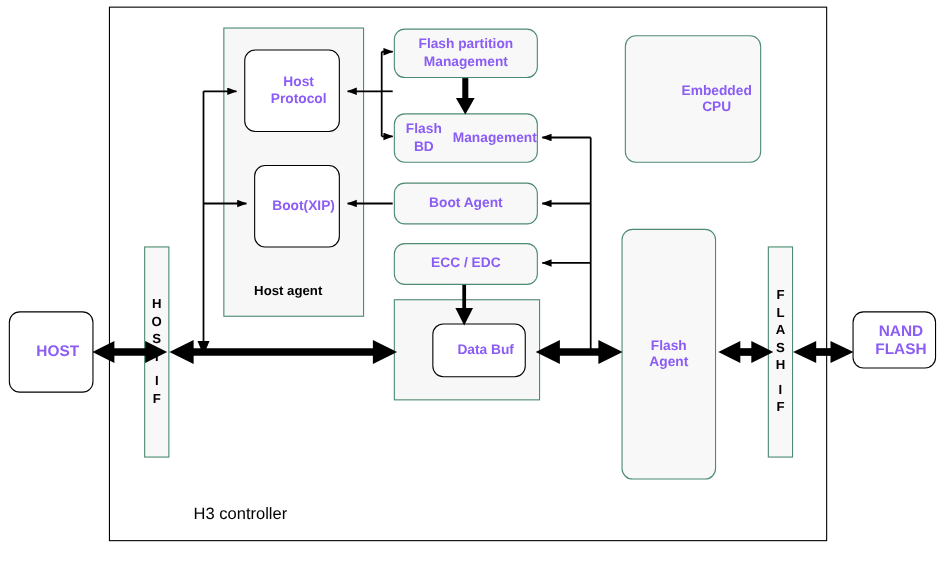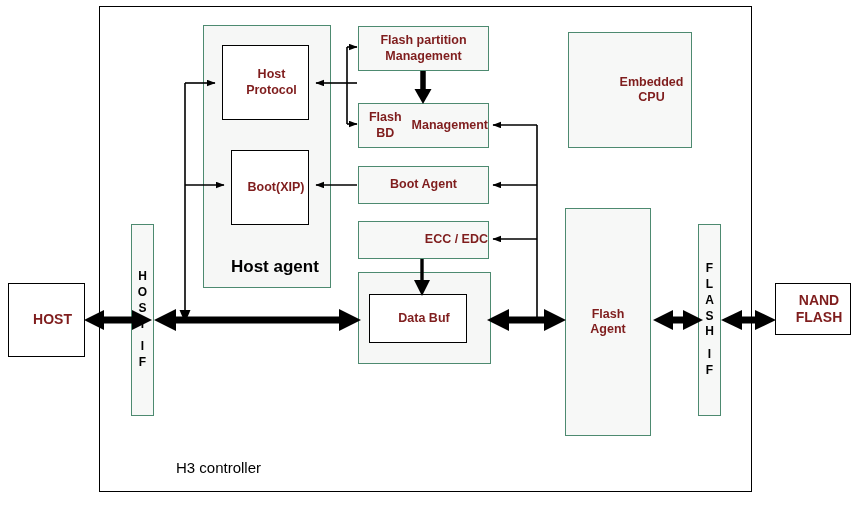--- a/index.html
+++ b/index.html
@@ -17,21 +17,22 @@
   }
   
   .box{
     position:absolute;
     box-sizing:border-box;
     display:flex;
     align-items:center;
     justify-content:center;
     text-align:center;
     line-height:1.22;
-    color:#7f1d1d;
+    color:#8b5cf6;
+    border-radius:10px;
   }
   .box-green{
     border:1px solid #4d8a70;
     background:#f7f8f7;
     font-weight:bold;
     font-size:12.5px;
   }
   .box-black{
     border:1.6px solid #000000;
     background:#ffffff;
@@ -46,21 +47,21 @@
   .outer-frame{
     position:absolute;
     box-sizing:border-box;
     border:1.8px solid #000000;
     background:transparent;
   }
   
   .inner-label{
     position:absolute;
     font-weight:bold;
-    font-size:17px;
+    font-size:12px;
     color:#000;
     white-space:nowrap;
   }
   .frame-label{
     position:absolute;
     font-weight:normal;
     font-size:15px;
     color:#000;
     white-space:nowrap;
   }
@@ -151,26 +152,26 @@
 
   <div class="box box-green" style="left:358px;top:103px;width:131px;height:45px;flex-direction:row;">
     <span>Flash BD</span>
     <span>Management</span>
   </div>
 
   <div class="box box-green" style="left:358px;top:166px;width:131px;height:38px;">
     <span>Boot Agent</span>
   </div>
 
-  <div class="box box-green" style="left:358px;top:221px;width:131px;height:38px;justify-content:flex-end;">
+  <div class="box box-green" style="left:358px;top:221px;width:131px;height:38px;">
     <span>ECC / EDC</span>
   </div>
 
   <div class="container-green" style="position:absolute;left:358px;top:272px;width:131px;height:90px;"></div>
-  <div class="box box-black" style="left:369px;top:294px;width:98px;height:49px;">
+  <div class="box box-black" style="left:393px;top:294px;width:85px;height:49px;">
     <span>Data Buf</span>
   </div>
 
 
   <div class="box box-green" style="left:568px;top:32px;width:124px;height:116px;padding-left:43px;">
     <span>Embedded CPU</span>
   </div>
 
   <div class="box box-green" style="left:565px;top:208px;width:86px;height:228px;flex-direction:column;">
     <span>Flash</span>

